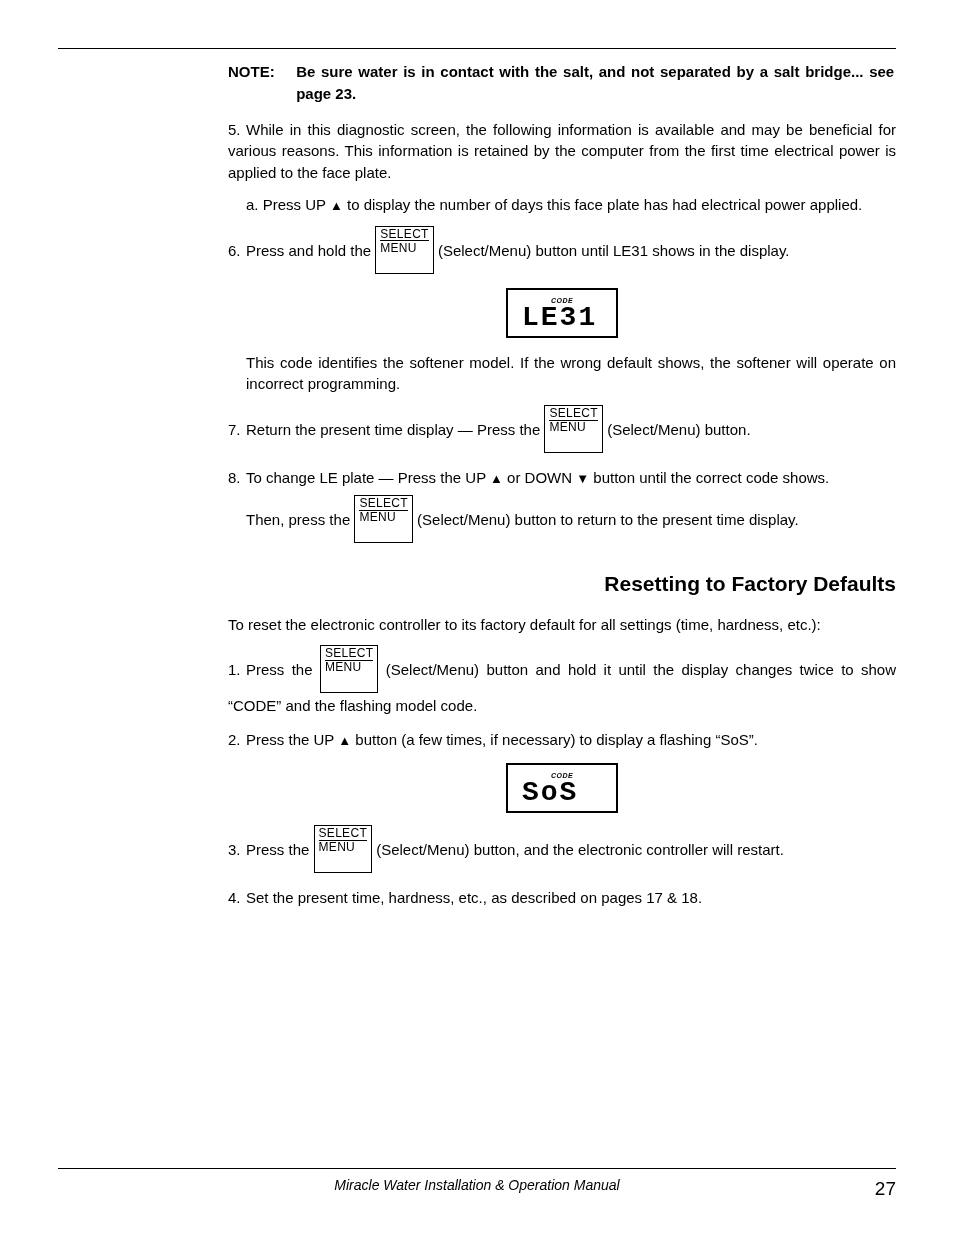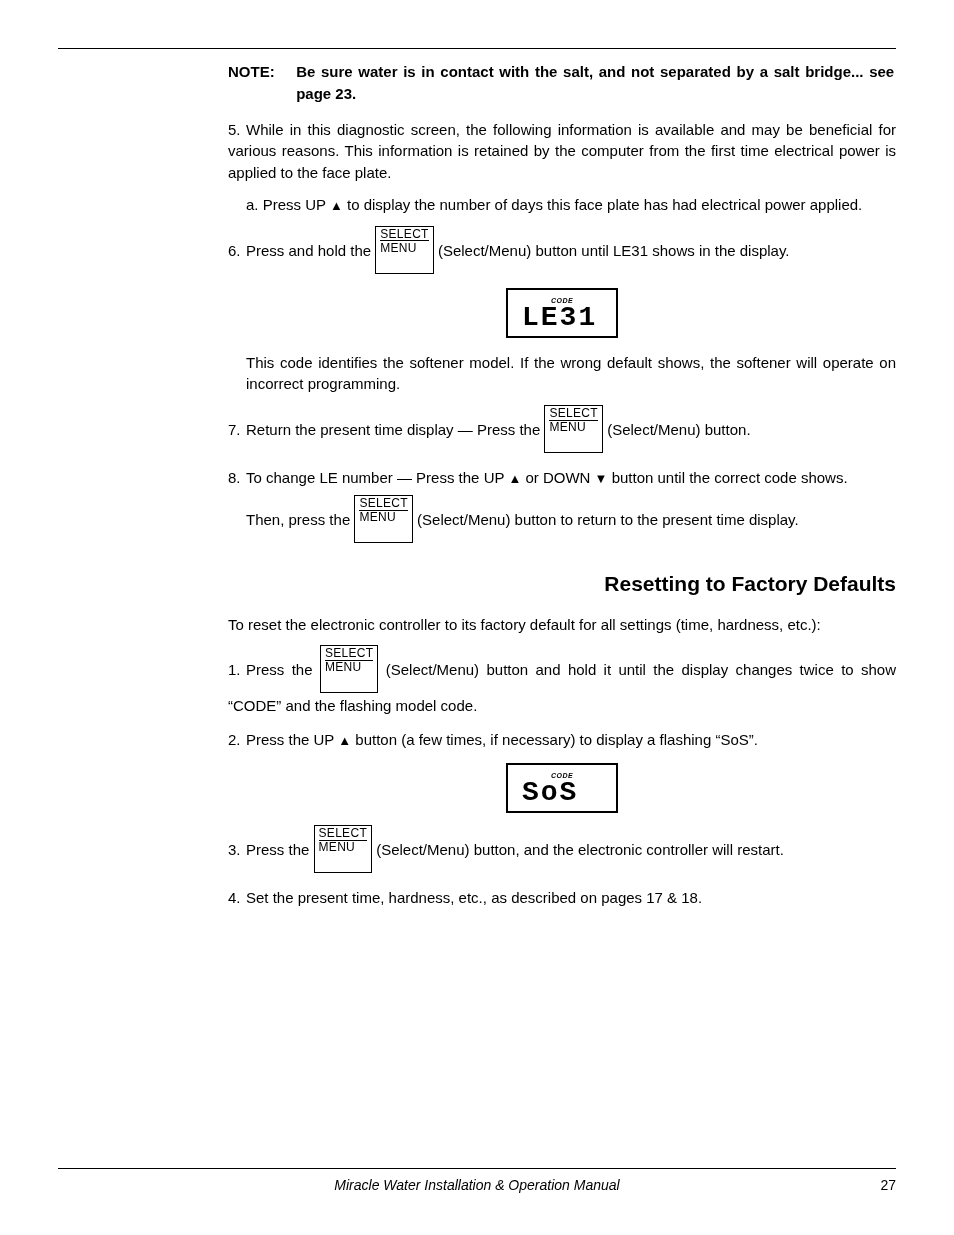--- a/index.html
+++ b/index.html
@@ -59,21 +59,21 @@
   .footer {
     position: absolute;
     bottom: 40px;
     left: 58px;
     right: 58px;
     margin-top: 16px;
   }
   .footer-rule { border-top: 1px solid #000; margin-bottom: 6px; }
   .footer-row { display: flex; justify-content: space-between; align-items: baseline; }
   .footer-title { font-style: italic; font-size: 14px; width: 100%; text-align: center; }
-  .page-num { font-size: 14px; position:absolute; right:0; }
+  .page-num { font-size: 19px; position:absolute; right:0; }
   .indent-para { padding-left: 18px; margin-top: 8px; }
 </style>
 </head>
 <body>
 
 <div class="rule"></div>
 
 <div class="content">
 
   <div class="note">
@@ -98,21 +98,21 @@
         </div>
       </div>
       <div style="padding-left:18px;">This code identifies the softener model. If the wrong default shows, the softener will operate on incorrect programming.</div>
     </li>
 
     <li>
       <span class="num">7.</span><span>Return the present time display — Press the  </span><span class="btn"><span class="top">SELECT</span><span class="bot">MENU</span></span><span>  (Select/Menu) button.</span>
     </li>
 
     <li>
-      <span class="num">8.</span><span>To change LE number — Press the UP </span><span class="arrow">▲</span><span> or DOWN </span><span class="arrow">▼</span><span> button until the correct code shows.</span>
+      <span class="num">8.</span><span>To change LE plate — Press the UP </span><span class="arrow">▲</span><span> or DOWN </span><span class="arrow">▼</span><span> button until the correct code shows.</span>
       <div class="indent-para">
         <span>Then, press the  </span><span class="btn"><span class="top">SELECT</span><span class="bot">MENU</span></span><span>  (Select/Menu) button to return to the present time display.</span>
       </div>
     </li>
   </ol>
 </div>
 
 <h2 class="section">Resetting to Factory Defaults</h2>
 
 <div class="content">

